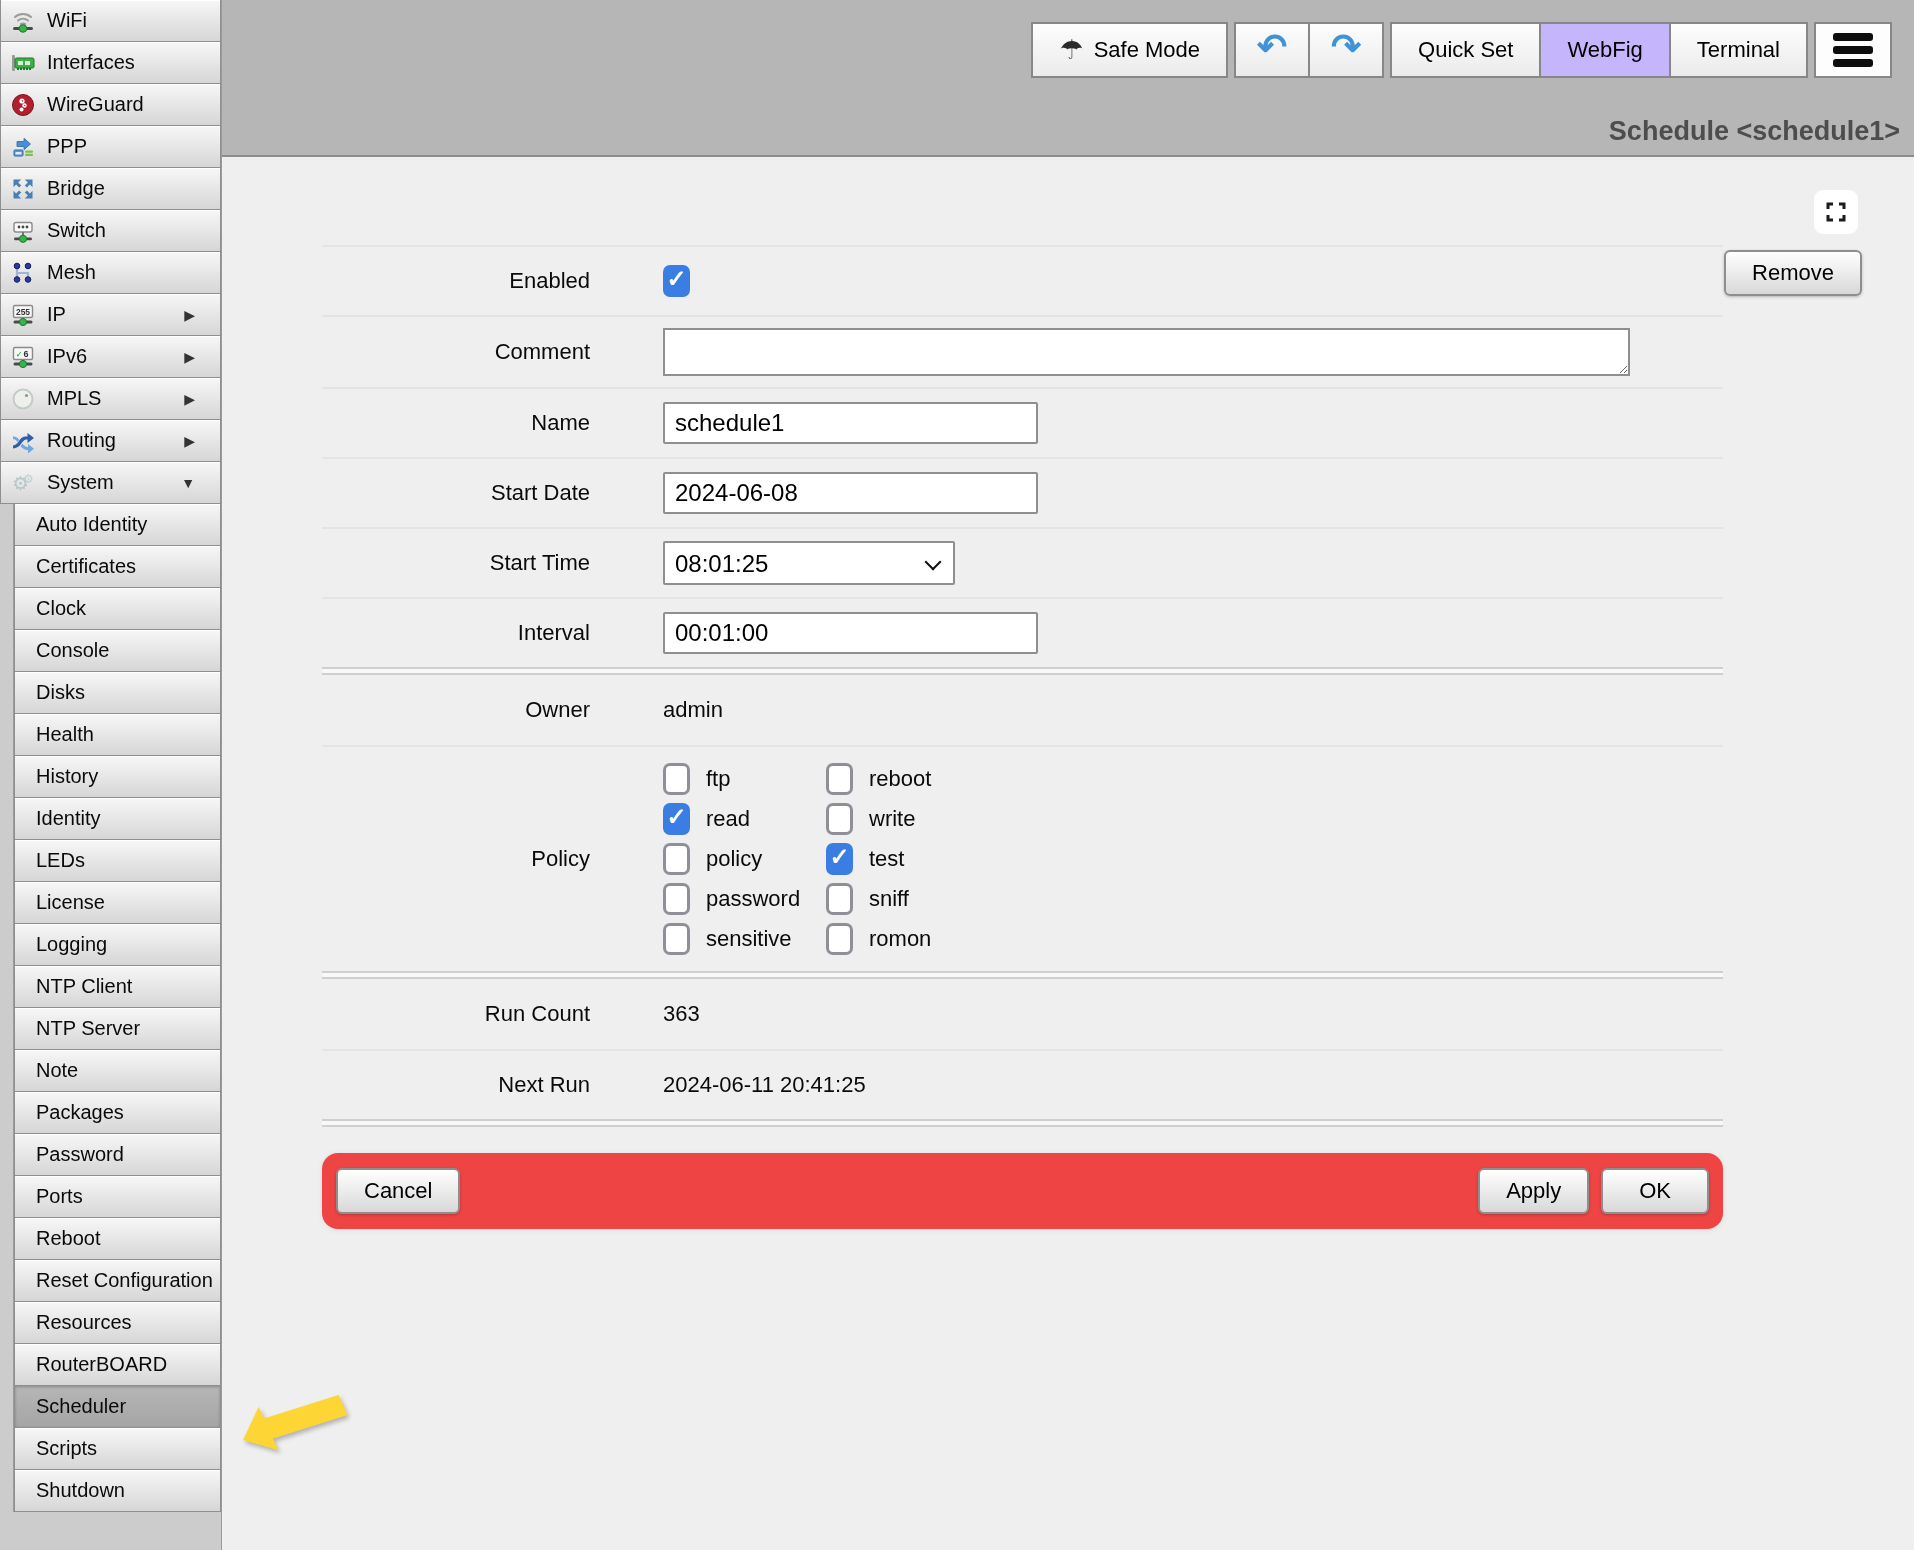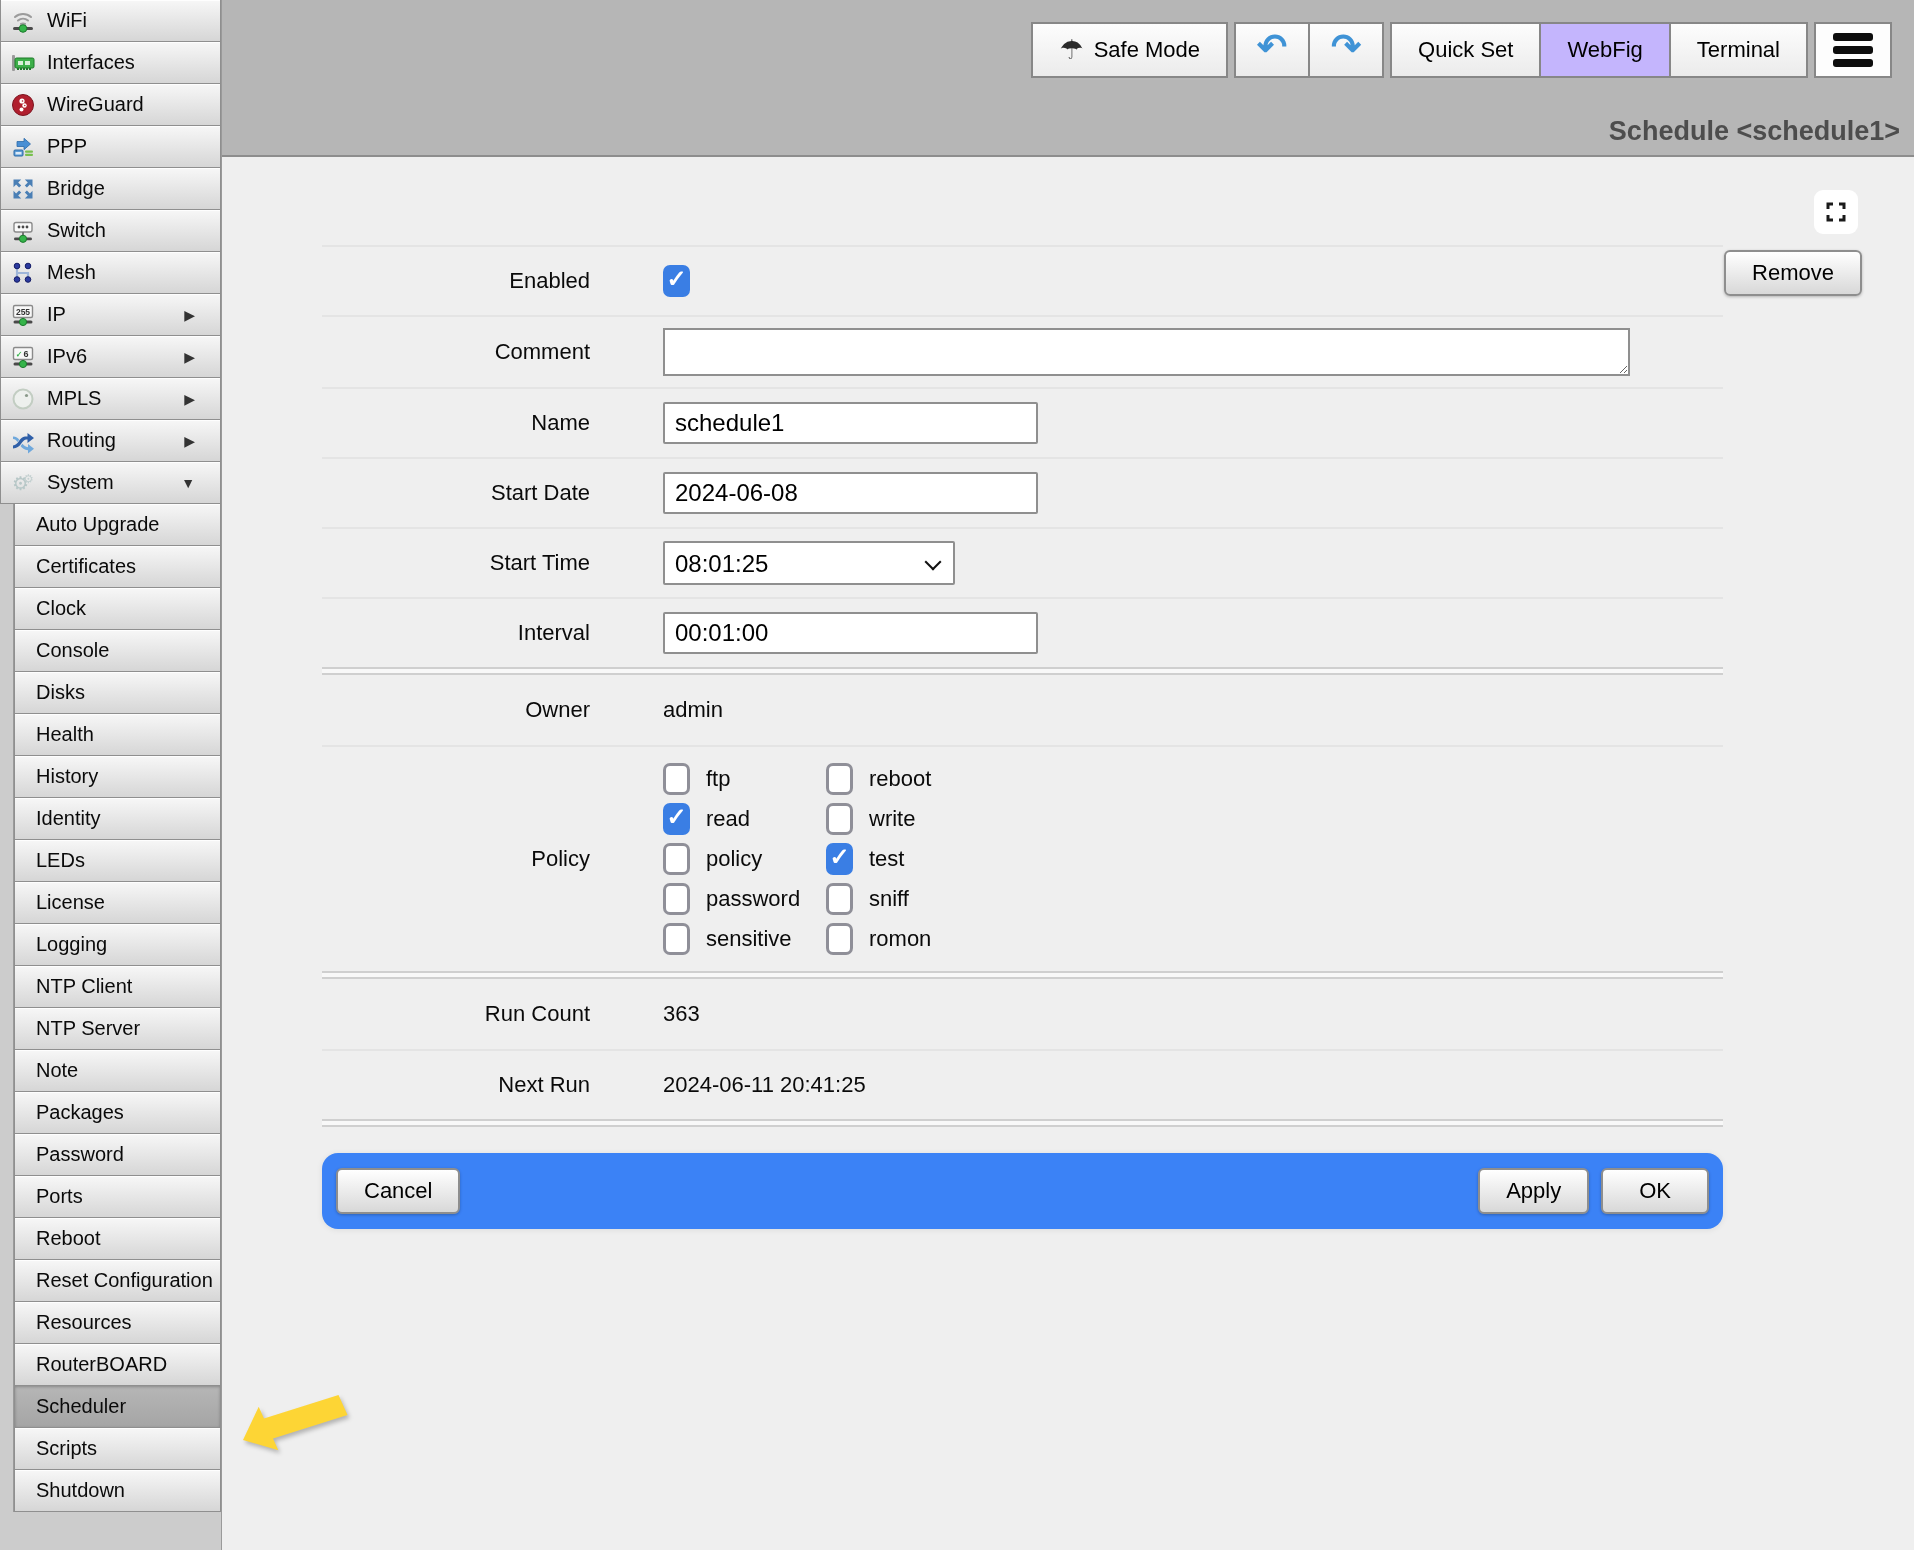--- a/index.html
+++ b/index.html
@@ -64,21 +64,21 @@
     background:#fff;font:24px "Liberation Sans",sans-serif;padding:0 34px 0 10px;box-sizing:border-box;}
   .chev{position:absolute;right:16px;top:15px;width:10px;height:10px;border-right:2.5px solid #111;
     border-bottom:2.5px solid #111;transform:rotate(45deg);pointer-events:none;}
   .cb{appearance:none;-webkit-appearance:none;width:27px;height:32px;border:3px solid #8f8f98;border-radius:7px;
     background:#fff;margin:0;position:relative;cursor:pointer;flex:none;box-sizing:border-box;}
   .cb:checked{background:#3a7ee4;border-color:#3a7ee4;}
   .cb:checked::after{content:"✓";position:absolute;left:0;right:0;top:-4px;bottom:0;display:flex;
     align-items:center;justify-content:center;color:#fff;font-size:24px;font-weight:bold;}
   .pol-grid{display:grid;grid-template-columns:163px max-content;row-gap:8px;}
   .pol-item{display:flex;align-items:center;gap:16px;font-size:22px;color:#0a0a0a;cursor:pointer;}
-  .action-bar{margin-top:26px;height:76px;background:#3b82f6;border-radius:16px;display:flex;align-items:center;
+  .action-bar{margin-top:26px;height:76px;background:#ef4444;border-radius:16px;display:flex;align-items:center;
     justify-content:space-between;padding:0 14px;box-sizing:border-box;box-shadow:0 1px 6px rgba(0,0,0,.08);}
   .action-right{display:flex;gap:12px;}
   .ann-arrow{position:absolute;left:240px;top:1390px;filter:drop-shadow(2px 3px 2px rgba(0,0,0,.25));z-index:50;}
 </style>
 </head>
 <body>
 
 <nav class="sidebar">
     <div class="side-item">
       <span class="side-icon">
@@ -230,21 +230,21 @@
         <svg viewBox="0 0 26 26">
           <text x="2" y="20" font-size="19" fill="#b7c7c7">⚙</text>
           <text x="13" y="13" font-size="12" fill="#c3d0d0">⚙</text>
         </svg>
       </span>
       <span class="side-label">System</span>
       <span class="side-arrow">▼</span>
     </div>
     <div class="side-sub">
       <div class="side-item sub">
-        <span class="side-label">Auto Upgrade</span>
+        <span class="side-label">Auto Identity</span>
       </div>
       <div class="side-item sub">
         <span class="side-label">Certificates</span>
       </div>
       <div class="side-item sub">
         <span class="side-label">Clock</span>
       </div>
       <div class="side-item sub">
         <span class="side-label">Console</span>
       </div>

